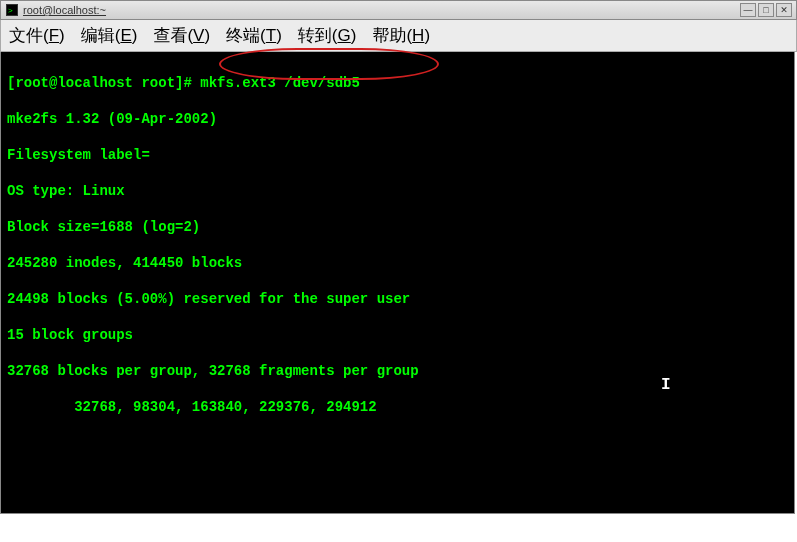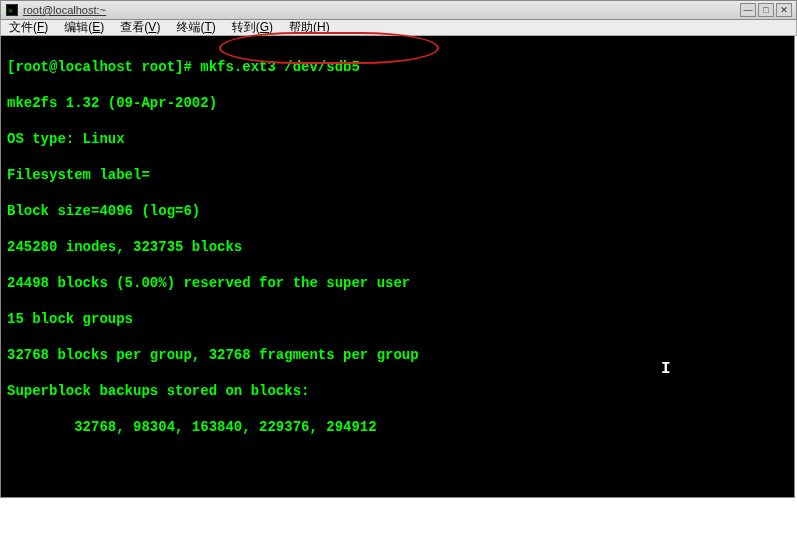--- a/index.html
+++ b/index.html
@@ -36,29 +36,29 @@
     height: 14px;
     background: #d8d8d8;
     border: 1px solid #888;
     font-size: 9px;
     display: flex;
     align-items: center;
     justify-content: center;
     cursor: pointer;
   }
   .menubar {
-    height: 16px;
+    height: 32px;
     background: #ececec;
     border: 1px solid #aaa;
     border-top: none;
     display: flex;
     align-items: center;
     padding: 7px 8px;
     gap: 16px;
-    font-size: 12px;
+    font-size: 17px;
     color: #000;
   }
   .menu-item { cursor: pointer; }
   .menu-item u { text-decoration: underline; }
   .terminal {
     width: 795px;
     height: 462px;
     background: #000;
     border: 1px solid #888;
     border-top: none;
@@ -111,28 +111,27 @@
   <span class="menu-item"><span>编辑</span>(<u>E</u>)</span>
   <span class="menu-item"><span>查看</span>(<u>V</u>)</span>
   <span class="menu-item"><span>终端</span>(<u>T</u>)</span>
   <span class="menu-item"><span>转到</span>(<u>G</u>)</span>
   <span class="menu-item"><span>帮助</span>(<u>H</u>)</span>
 </div>
 
 <div class="terminal">
 <span class="line"><span>[root@localhost root]#</span> <span>mkfs.ext3 /dev/sdb5</span></span>
 <span class="line">mke2fs 1.32 (09-Apr-2002)</span>
+<span class="line">Filesystem label=</span>
 <span class="line">OS type: Linux</span>
-<span class="line">Filesystem label=</span>
-<span class="line">Block size=4096 (log=6)</span>
-<span class="line">245280 inodes, 323735 blocks</span>
+<span class="line">Block size=1688 (log=2)</span>
+<span class="line">245280 inodes, 414450 blocks</span>
 <span class="line">24498 blocks (5.00%) reserved for the super user</span>
 <span class="line">15 block groups</span>
 <span class="line">32768 blocks per group, 32768 fragments per group</span>
-<span class="line">Superblock backups stored on blocks:</span>
 <span class="line">        32768, 98304, 163840, 229376, 294912</span>
 <span class="line"></span>
 
 
 
 <span class="line"></span>
 
 
 
 

